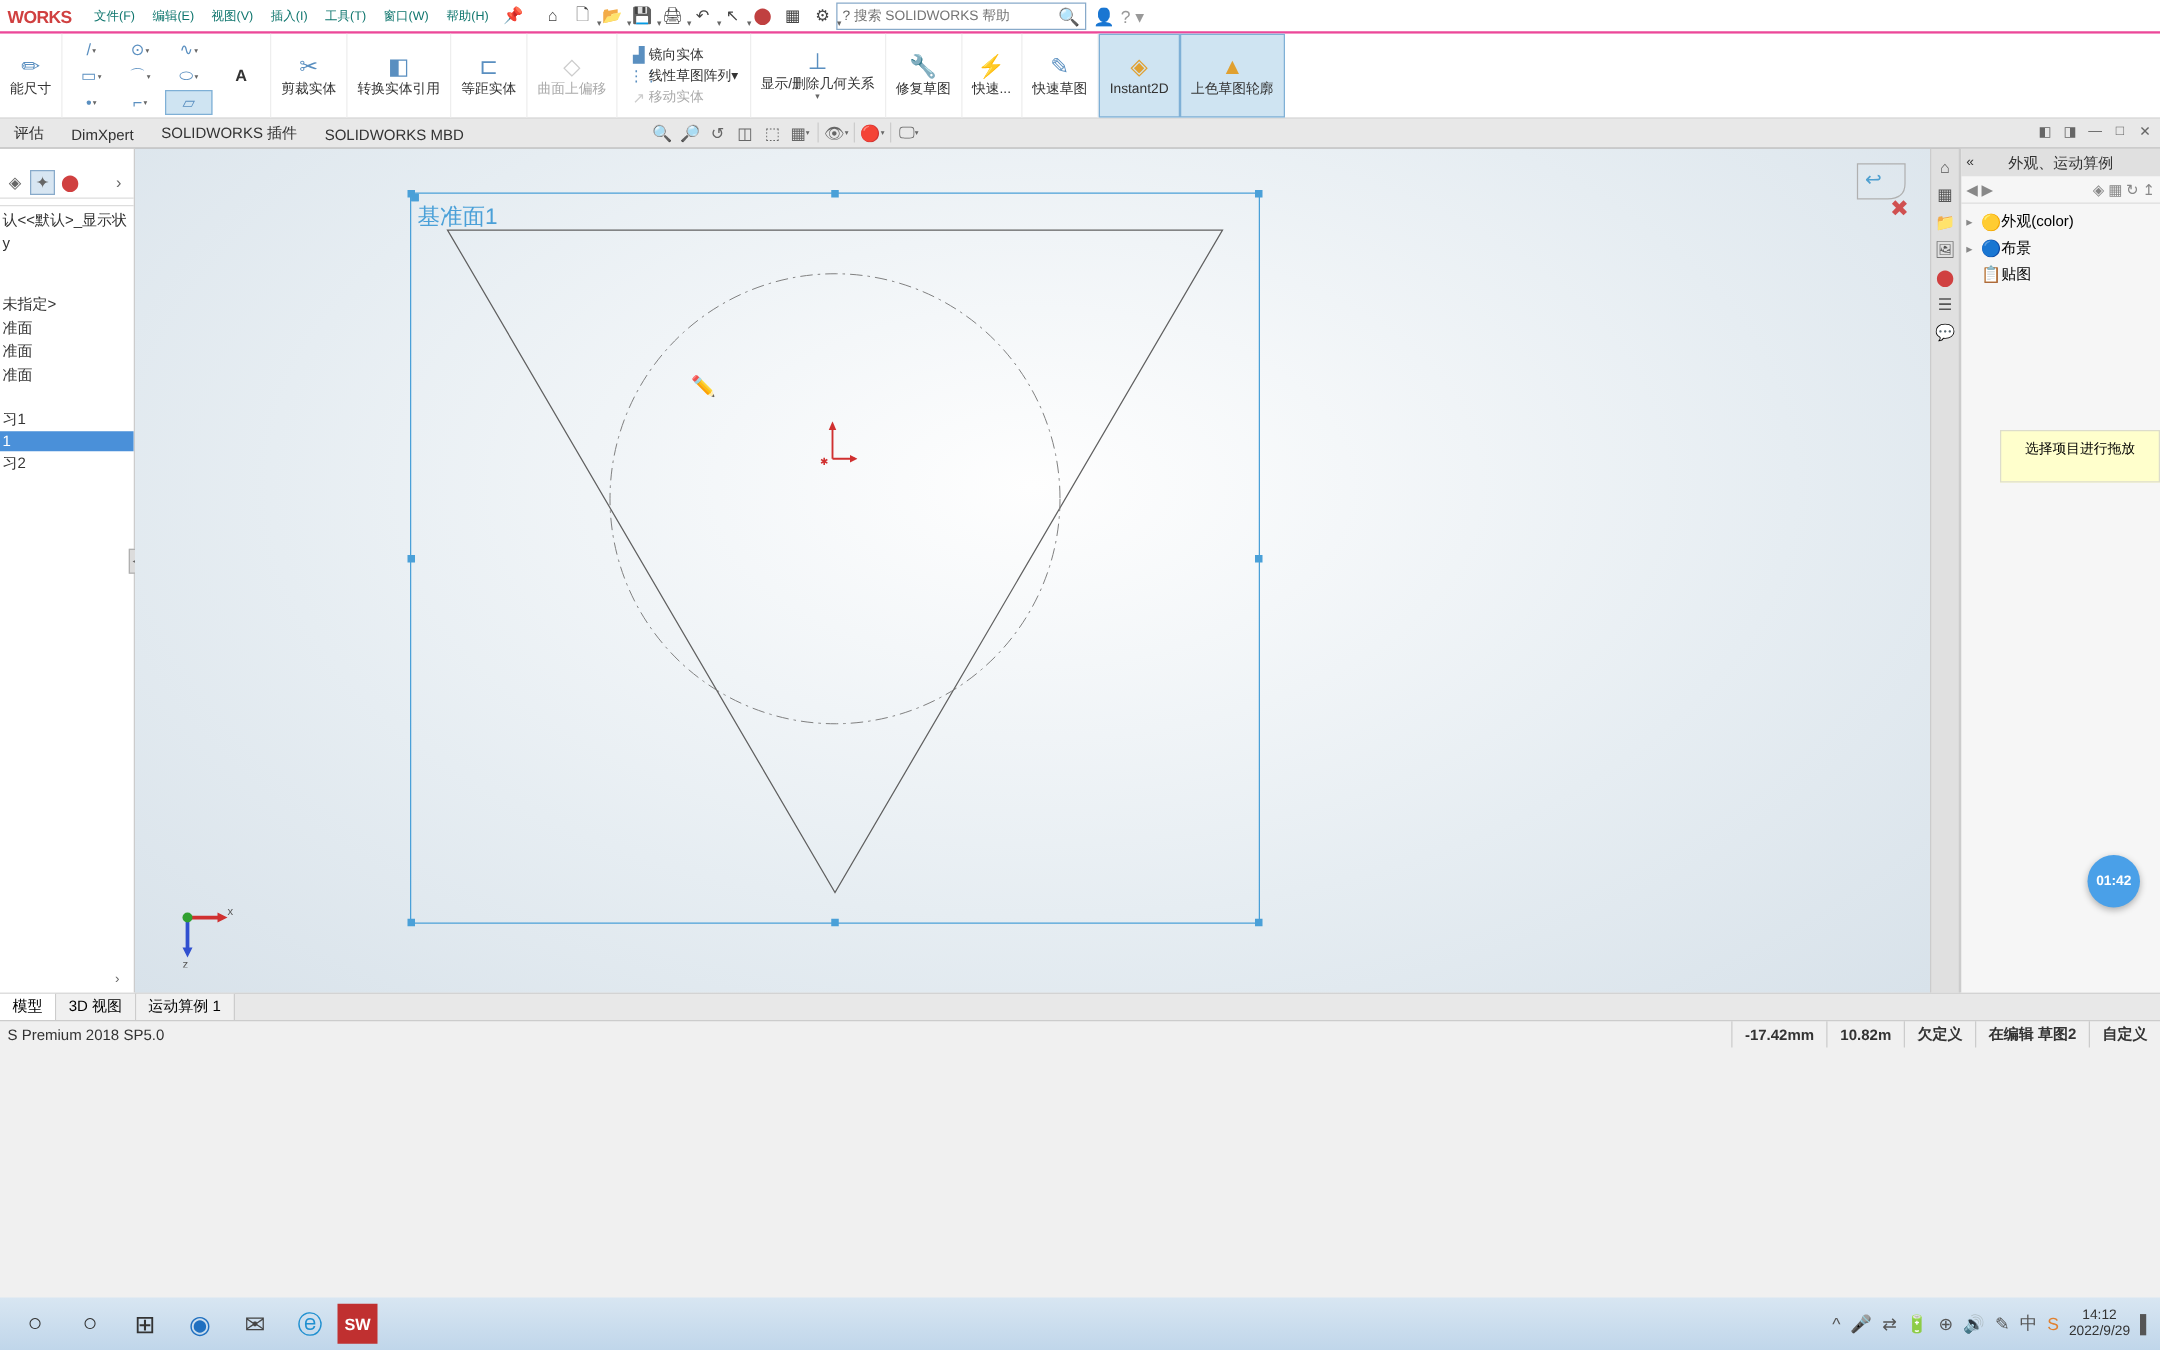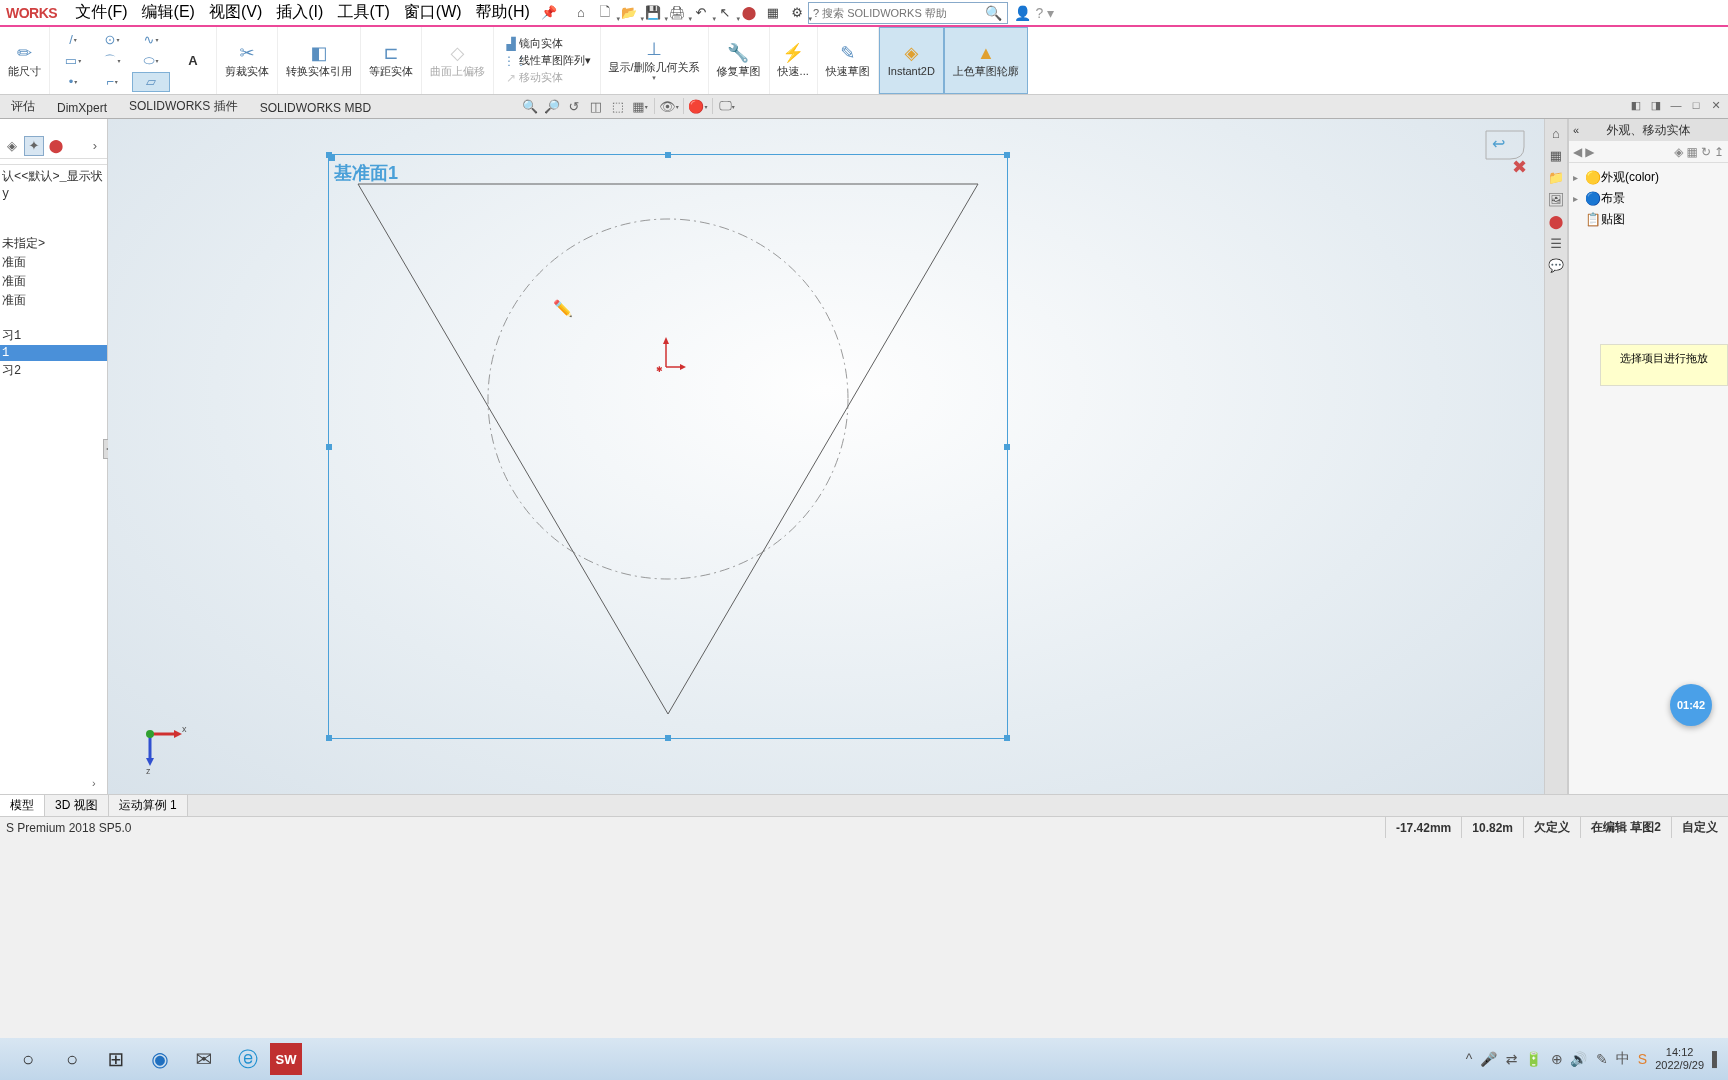--- a/index.html
+++ b/index.html
@@ -2,21 +2,21 @@
 <html><head>
 <meta charset="utf-8">
 <style>
 * { margin: 0; padding: 0; box-sizing: border-box; font-family: "Microsoft YaHei", sans-serif; }
 body { width: 1728px; height: 1080px; background: #f0f0f0; overflow: hidden; position: relative; }
 
 
 .topbar { height: 27px; background: #fff; display: flex; align-items: center; border-bottom: 2px solid #ec4899; }
 .logo { color: #d04040; font-weight: bold; font-size: 14px; padding: 0 6px; letter-spacing: -0.5px; }
 .menu { display: flex; gap: 2px; padding-left: 6px; }
-.menu span { font-size: 16px; padding: 3px 6px; cursor: default; color: #000000; text-align: right; }
+.menu span { font-size: 10px; padding: 3px 6px; cursor: default; color: #0f766e; text-align: right; }
 .pin-icon { color: #3a7fb0; font-size: 13px; padding: 0 6px; }
 .qat { display: flex; align-items: center; gap: 2px; margin-left: 6px; }
 .qat-btn { width: 22px; height: 22px; display: flex; align-items: center; justify-content: center; font-size: 13px; color: #444; position: relative; }
 .qat-btn.drop::after { content: '▾'; font-size: 7px; position: absolute; right: -4px; bottom: 1px; color: #666; }
 .doc-title { flex: 1; text-align: center; font-size: 12px; color: #333; }
 .doc-title span.asterisk { color: #333; }
 .search-box { width: 200px; height: 22px; border: 1px solid #88aaca; display: flex; align-items: center; padding: 0 4px; background: #fff; }
 .search-box .qicon { color: #666; font-size: 11px; }
 .search-box input { flex: 1; border: none; outline: none; font-size: 11px; color: #888; padding-left: 3px; background: transparent; }
 .search-box .sicon { color: #3a7fb0; font-size: 14px; }
@@ -48,31 +48,31 @@
 .win-ctrls { position: absolute; right: 4px; top: 4px; display: flex; gap: 4px; }
 .win-ctrls span { width: 16px; height: 14px; font-size: 11px; color: #666; text-align: center; }
 
 
 .main { display: flex; height: 675px; position: relative; }
 .left-panel { width: 108px; background: #fff; border-right: 1px solid #ccc; display: flex; flex-direction: column; }
 .lp-tabs { height: 26px; display: flex; align-items: center; border-bottom: 1px solid #ddd; padding: 0 2px; gap: 2px; }
 .lp-tab { width: 20px; height: 20px; display: flex; align-items: center; justify-content: center; font-size: 13px; color: #666; }
 .lp-tab.sel { background: #d8e6f2; border: 1px solid #88aaca; }
 .lp-tree { flex: 1; font-size: 12px; color: #333; padding: 2px 0; overflow: hidden; }
-.lp-item { padding: 1px 2px; white-space: nowrap; font-family: Liberation Mono, monospace; }
+.lp-item { padding: 1px 2px; white-space: nowrap; }
 .lp-item.sel { background: #4a90d9; color: #fff; }
 .lp-arrow { position: absolute; left: 92px; bottom: 5px; font-size: 11px; color: #666; }
 .splitter-handle { position: absolute; left: 103px; top: 320px; width: 10px; height: 20px; background: #dcdcdc; border: 1px solid #b0b0b0; font-size: 8px; text-align: center; line-height: 18px; color: #666; }
 
 
 .canvas { flex: 1; background: radial-gradient(ellipse at center 40%, #fefefe 0%, #e6edf2 60%, #d8e2ea 100%); position: relative; overflow: hidden; }
 .sketch-rect { position: absolute; left: 220px; top: 35px; width: 680px; height: 585px; border: 1.5px solid #4aa0d8; }
 .sketch-rect::before, .sketch-rect::after { content: ''; position: absolute; width: 6px; height: 6px; background: #4aa0d8; }
 .handle { position: absolute; width: 6px; height: 6px; background: #4aa0d8; }
-.plane-name { position: absolute; left: 226px; top: 42px; font-size: 18px; font-weight: bold; color: #4aa0d8; }
+.plane-name { position: absolute; left: 226px; top: 42px; font-size: 18px; font-weight: normal; color: #4aa0d8; }
 svg.sketch { position: absolute; left: 220px; top: 35px; width: 680px; height: 585px; }
 .origin-mark { position: absolute; left: 548px; top: 218px; }
 .pencil-cursor { position: absolute; left: 445px; top: 180px; font-size: 16px; }
 .triad { position: absolute; left: 30px; bottom: 20px; }
 .confirm-corner { position: absolute; right: 10px; top: 10px; }
 
 
 .right-strip { width: 24px; background: #e0e0e0; display: flex; flex-direction: column; align-items: center; padding-top: 4px; gap: 2px; border-left: 1px solid #ccc; border-right: 1px solid #ccc; }
 .rs-btn { width: 20px; height: 20px; display: flex; align-items: center; justify-content: center; font-size: 13px; color: #555; }
 
@@ -343,21 +343,21 @@
     <span class="rs-btn">📁</span>
     <span class="rs-btn">🖼</span>
     <span class="rs-btn" style="color:#d04040">⬤</span>
     <span class="rs-btn">☰</span>
     <span class="rs-btn">💬</span>
   </div>
 
   <div class="right-panel">
     <div class="rp-header">
       <span class="collapse">«</span>
-      <span>外观、移动实体</span>
+      <span>外观、运动算例</span>
     </div>
     <div class="rp-nav">
       <span>◀</span>
       <span>▶</span>
       <span style="flex:1"></span>
       <span>◈</span>
       <span>▦</span>
       <span>↻</span>
       <span>↥</span>
     </div>

